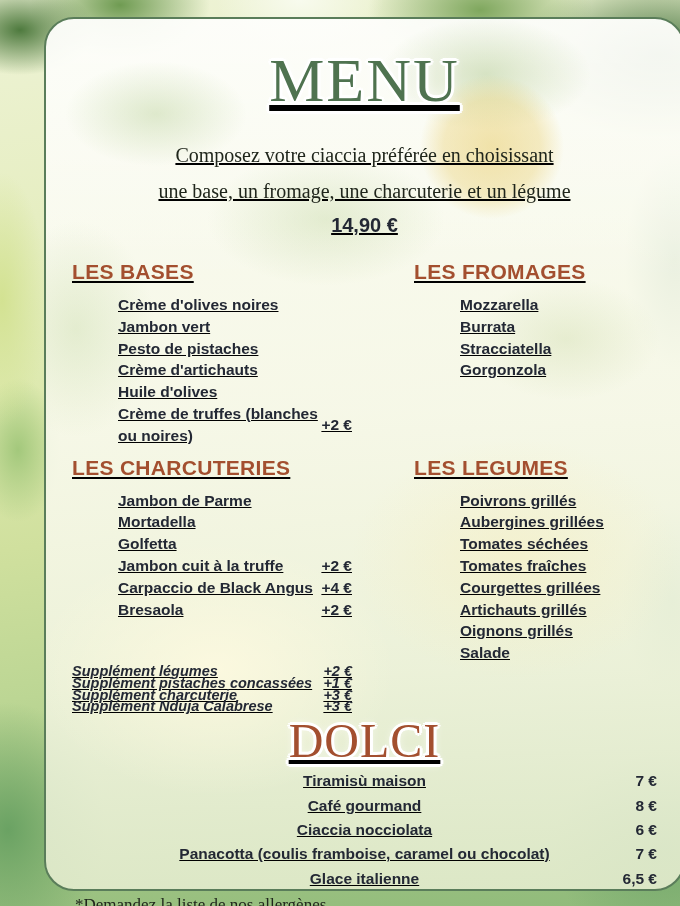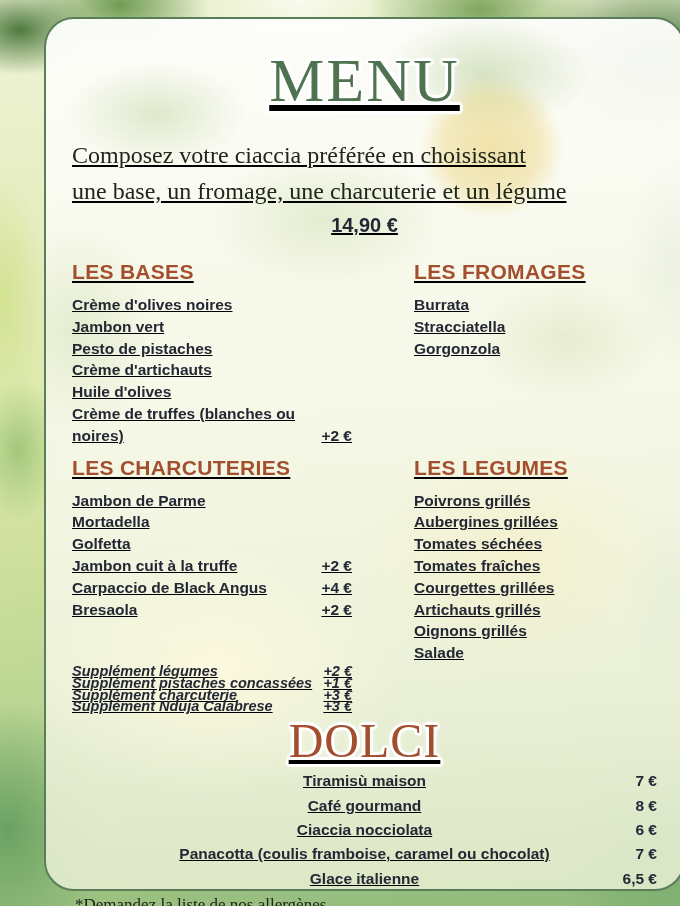--- a/index.html
+++ b/index.html
@@ -53,40 +53,40 @@
   }
   .menu-title{
     margin:30px 0 0;text-align:center;
     font-family:"Liberation Serif",serif;font-weight:400;
     font-size:62px;line-height:62px;letter-spacing:2px;
     color:var(--accent-green);
     text-shadow:-2px -2px 0 #fff,2px -2px 0 #fff,-2px 2px 0 #fff,2px 2px 0 #fff,
                  0 -3px 0 #fff,0 3px 0 #fff,-3px 0 0 #fff,3px 0 0 #fff,0 0 12px rgba(255,255,255,0.95);
   }
   .subtitle{
-    margin-top:26px;
-    font-family:"Liberation Serif",serif;font-size:24px;line-height:36px;
+    margin-top:26px;text-align:center;
+    font-family:"Liberation Serif",serif;font-size:20px;line-height:36px;
     color:var(--serif-ink);
   }
   .base-price{
     margin-top:4px;text-align:center;
     font-size:20px;font-weight:700;color:var(--ink);line-height:24px;
   }
   .cols{
     display:grid;grid-template-columns:280px 1fr;column-gap:62px;
     margin-top:22px;
   }
   .section.row2{margin-top:8px;}
   .section-heading{
     margin:0 0 9px;font-size:21px;font-weight:700;letter-spacing:0.3px;
     color:var(--accent-rust);line-height:26px;
   }
   .item-row{
-    display:flex;justify-content:space-between;align-items:flex-end;
-    font-size:15.5px;font-weight:700;color:var(--ink);line-height:21.8px;
+    display:flex;justify-content:space-between;align-items:center;
+    font-size:15.5px;font-weight:700;color:var(--ink);line-height:21.8px;margin-left:46px;
   }
   .item-price{white-space:nowrap;}
   .supplements{
     width:280px;margin-top:2px;
     font-style:italic;font-weight:600;font-size:14.5px;color:var(--ink);
   }
   .supp-row{display:flex;justify-content:space-between;line-height:11.8px;}
   .dolci-title{
     margin:8px 0 0;text-align:center;
     font-family:"Liberation Serif",serif;font-weight:400;
@@ -149,20 +149,24 @@
       </div>
       <div class="item-row">
         <span class="item-name">Crème de truffes (blanches ou noires)</span>
         <span class="item-price">+2 €</span>
       </div>
     </div>
 
     <div class="section">
       <h2 class="section-heading">LES FROMAGES</h2>
       <div class="item-row">
+        <span class="item-name">Mozzarella</span>
+        <span class="item-price"></span>
+      </div>
+      <div class="item-row">
         <span class="item-name">Burrata</span>
         <span class="item-price"></span>
       </div>
       <div class="item-row">
         <span class="item-name">Stracciatella</span>
         <span class="item-price"></span>
       </div>
       <div class="item-row">
         <span class="item-name">Gorgonzola</span>
         <span class="item-price"></span>

